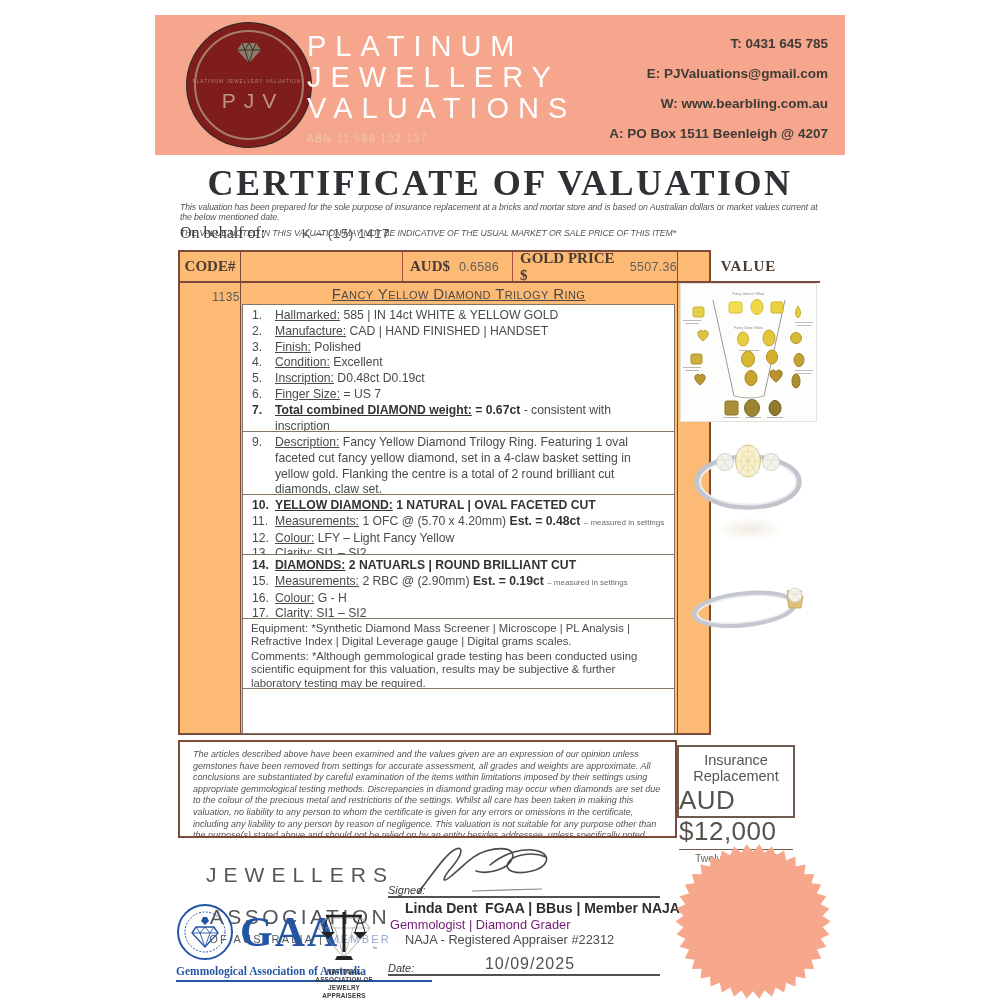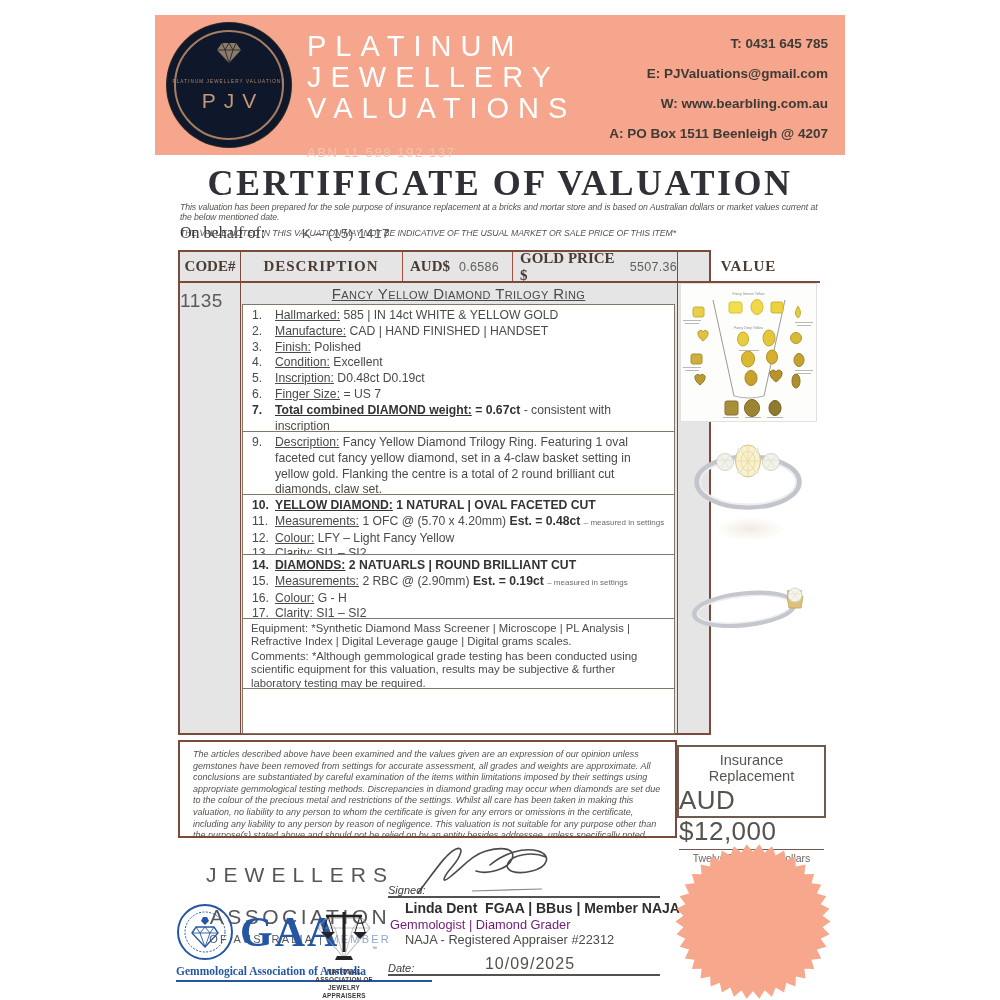--- a/index.html
+++ b/index.html
@@ -4,66 +4,66 @@
 <style>
   * { margin:0; padding:0; box-sizing:border-box; }
   html,body { background:#ffffff; }
   .page {
     position:relative; width:1000px; height:1000px; background:#ffffff;
     font-family:"Liberation Sans", sans-serif; color:#4a4a4a; overflow:hidden;
   }
   
   .banner { position:absolute; left:155px; top:15px; width:690px; height:140px; background:#F5A68C; }
   .logo-circle {
-    position:absolute; left:12px; top:8px; width:124px; height:124px; border-radius:50%;
-    background:#0f172a; box-shadow:0 0 0 1px #2a2925;
+    position:absolute; left:32px; top:8px; width:124px; height:124px; border-radius:50%;
+    background:#7f1d1d; box-shadow:0 0 0 1px #2a2925;
   }
   .logo-ring { position:absolute; inset:7px; border:2px solid #A87E63; border-radius:50%; }
   .logo-diamond { position:absolute; left:50%; top:18px; transform:translateX(-50%); }
   .logo-ring-text {
     position:absolute; left:0; right:0; top:56px; text-align:center;
     font-size:4.6px; letter-spacing:1.1px; color:#B08A6E; white-space:nowrap;
   }
   .logo-initials {
     position:absolute; left:0; right:0; top:66px; text-align:center;
     font-size:21px; letter-spacing:8px; color:#C09878; font-weight:400; text-indent:8px;
   }
   .brand { position:absolute; left:152px; top:16px; }
   .brand-line { font-size:29px; letter-spacing:9px; color:#ffffff; line-height:31px; font-weight:400; }
-  .abn { margin-top:21px; font-size:13px; letter-spacing:1.6px; color:#EFC6AF; }
+  .abn { margin-top:9px; font-size:10px; letter-spacing:1.6px; color:#EFC6AF; }
   .contact { position:absolute; right:17px; top:21px; text-align:right; color:#3E3B37; font-weight:bold; font-size:13.5px; }
   .contact div { margin-bottom:15px; }
   
   .cert-title {
     position:absolute; left:155px; top:162px; width:690px; text-align:center;
     font-family:"Liberation Serif", serif; font-weight:bold; font-size:36px;
     letter-spacing:2.5px; color:#303036;
   }
   .disc { position:absolute; left:180px; width:642px; font-style:italic; font-size:8.7px; color:#57534E; letter-spacing:-0.1px; }
   .disc1 { top:202px; }
   .disc2 { top:228px; }
   .behalf { position:absolute; left:180px; top:224px; }
   .behalf-label { font-family:"Liberation Serif", serif; font-size:16px; color:#3A3A3A; }
   .behalf-value { font-size:13.5px; color:#5B5B5B; margin-left:32px; letter-spacing:0.5px; }
   
-  .vtable { position:absolute; left:178px; top:250px; width:533px; height:485px; border:2px solid #7B4A3A; background:#e5e5e5; }
+  .vtable { position:absolute; left:178px; top:250px; width:533px; height:485px; border:2px solid #7B4A3A; background:#fdba74; }
   .th { position:absolute; top:0; height:29px; font-family:"Liberation Serif", serif; font-weight:bold; font-size:15px; color:#4A3B33; display:flex; align-items:center; }
   .th-code { left:0; width:60px; justify-content:center; }
   .th-desc { left:60px; width:162px; justify-content:center; letter-spacing:1px; }
   .th-aud  { left:222px; width:110px; padding-left:8px; }
   .th-gold { left:332px; width:165px; padding-left:8px; }
   .th-value{ left:497px; width:143px; justify-content:center; letter-spacing:1px; }
   .th .hv { font-family:"Liberation Sans", sans-serif; font-weight:normal; font-size:12.5px; color:#63605C; margin-left:9px; letter-spacing:0.3px; }
   .hdr-bottom { position:absolute; left:0; top:29px; width:640px; height:0; border-top:2px solid #7B4A3A; }
   .vline { position:absolute; top:0; width:0; }
   .vl-code { left:60px; height:481px; border-left:1.5px solid #7B4A3A; }
   .vl-value { left:497px; height:481px; border-left:1.5px solid #7B4A3A; }
   .vl-aud { left:222px; height:29px; border-left:1.5px solid #A84E3A; }
   .vl-gold { left:332px; height:29px; border-left:1.5px solid #A84E3A; }
-  .code-val { position:absolute; left:0; top:38px; width:60px; text-align:left; font-size:19px; color:#5B5B5B; letter-spacing:0.5px; }
+  .code-val { position:absolute; left:0; top:38px; width:60px; text-align:right; font-size:12px; color:#5B5B5B; letter-spacing:0.5px; }
   .item-title {
     position:absolute; left:62px; top:33px; width:433px; text-align:center;
     font-variant:small-caps; font-size:15px; color:#4A4A4A; letter-spacing:0.4px;
   }
   .item-title span { text-decoration:underline; }
   .spec-box { position:absolute; left:62px; width:433px; border:1px solid #857567; padding:3px 8px 4px 8px; background:#fff; }
   .box1 { top:52px; }
   .box2 { top:179px; }
   .box3 { top:242px; }
   .box4 { top:302px; }
@@ -82,21 +82,21 @@
   .chart-img { position:absolute; left:500px; top:31px; width:137px; height:139px; background:#fdfdfb; border:1px solid #e3e1dc; }
   .chart-label { position:absolute; width:100%; text-align:center; font-size:3.4px; color:#8a8a88; }
   .ring1-img { position:absolute; left:507px; top:192px; width:123px; height:66px; }
   .reflection { position:absolute; left:535px; top:265px; width:70px; height:24px; background:radial-gradient(ellipse at center, #efece1 0%, rgba(255,255,255,0) 70%); }
   .ring2-img { position:absolute; left:507px; top:330px; width:123px; height:46px; }
   
   .foot-disc {
     position:absolute; left:178px; top:740px; width:499px; height:98px; border:2px solid #7B4A3A;
     padding:7px 13px; font-style:italic; font-size:9px; line-height:11.6px; color:#56524D; overflow:hidden;
   }
-  .insurance { position:absolute; left:677px; top:745px; width:149px; height:73px; border:2px solid #6E5A4E; background:#fff; }
+  .insurance { position:absolute; left:677px; top:745px; width:118px; height:73px; border:2px solid #6E5A4E; background:#fff; }
   .ins-label { margin-top:5px; text-align:center; font-size:14.5px; color:#58544F; }
   .ins-amount { text-align:left; font-size:26px; color:#56524D; letter-spacing:0.5px; margin-top:1px; }
   .ins-line { border-top:1.5px solid #6E5A4E; margin-top:2px; }
   .ins-words { text-align:center; font-size:10.5px; color:#6B6660; margin-top:2px; }
   
   .jaa { position:absolute; left:178px; top:845px; width:244px; text-align:center; color:#54565C; }
   .jaa-l1 { font-size:21px; letter-spacing:7px;margin-top:18px; }
   .jaa-l2 { font-size:21px; letter-spacing:3.5px; margin-top:18px;text-align:center; }
   .jaa-l3 { font-size:11px; letter-spacing:2.2px; margin-top:4px; }
   .jaa-member { color:#8FA8C6; }
@@ -154,21 +154,20 @@
   <div class="cert-title">CERTIFICATE OF VALUATION</div>
   <div class="disc disc1">This valuation has been prepared for the sole purpose of insurance replacement at a bricks and mortar store and is based on Australian dollars or market values current at the below mentioned date.</div>
   <div class="disc disc2">THE VALUE NOTED IN THIS VALUATION MAY NOT BE INDICATIVE OF THE USUAL MARKET OR SALE PRICE OF THIS ITEM*</div>
   <div class="behalf">
     <span class="behalf-label">On behalf of:</span>
     <span class="behalf-value">K – (15) 1417</span>
   </div>
 
   <div class="vtable">
     <div class="th th-code">CODE#</div>
-    <div class="th th-desc">DESCRIPTION</div>
     <div class="th th-aud">
       <span>AUD$</span>
       <span class="hv">0.6586</span>
     </div>
     <div class="th th-gold">
       <span>GOLD PRICE $</span>
       <span class="hv">5507.36</span>
     </div>
     <div class="th th-value">VALUE</div>
     <div class="hdr-bottom"></div>

